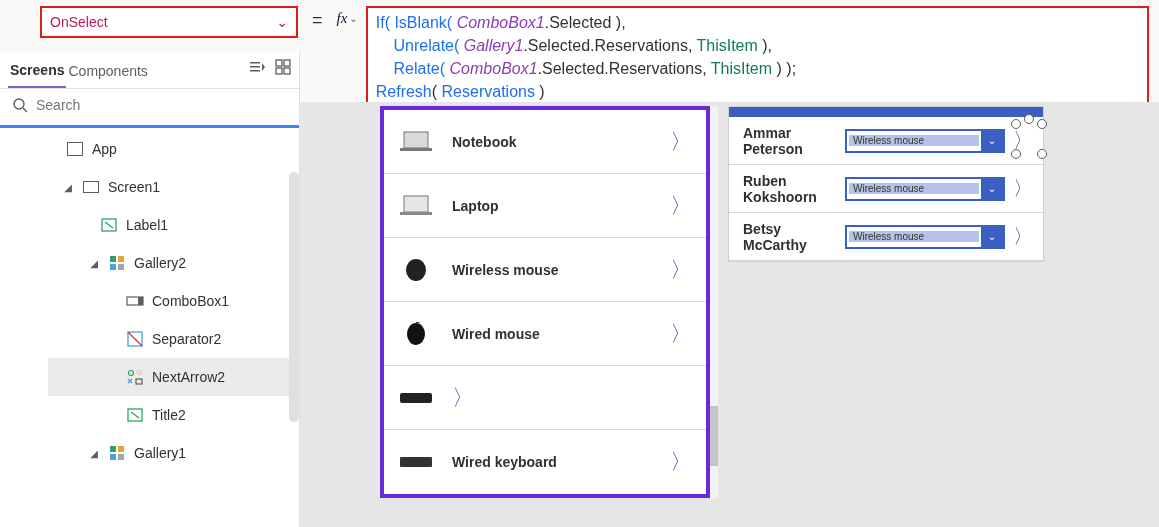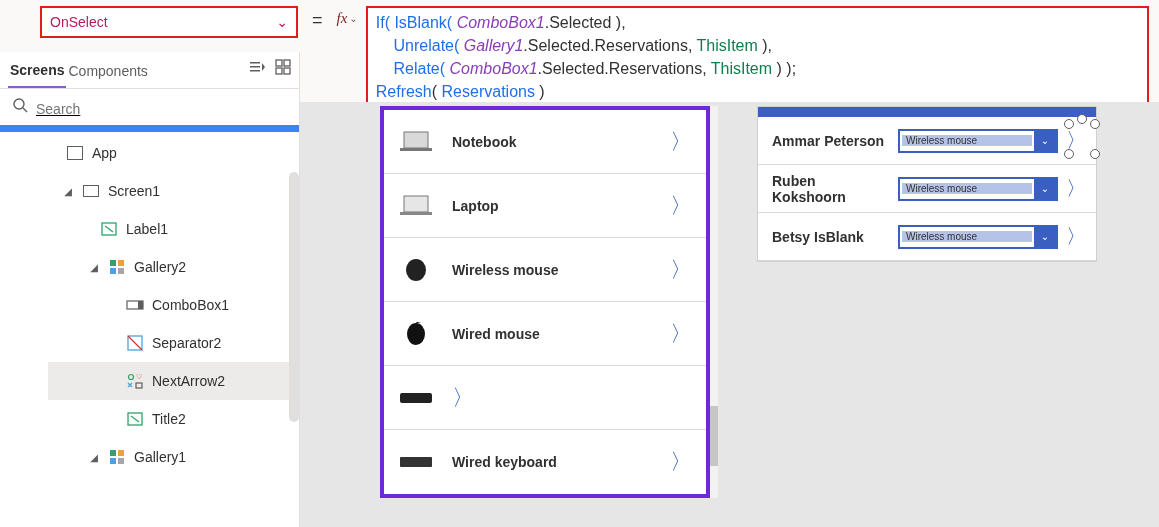--- a/index.html
+++ b/index.html
@@ -5,36 +5,36 @@
 * { box-sizing: border-box; margin: 0; padding: 0; font-family: "Segoe UI", Arial, sans-serif; }
 body { width: 1159px; height: 527px; background: #faf9f8; overflow: hidden; position: relative; }
 
 
 .top-row { display: flex; align-items: flex-start; padding: 6px 10px 0 10px; gap: 8px; }
 .prop-dropdown { width: 258px; height: 32px; border: 2px solid #e21b1b; display:flex; align-items:center; padding:0 8px; background:#fff; justify-content:space-between; margin-left:30px;}
 .prop-dropdown span { font-size:14px; color:#be185d;}
 .prop-chevron { color:#605e5c; font-size:12px;}
 .equals { font-size:18px; color:#323130; padding:4px 6px 0 6px;}
 .fx-box { display:flex; align-items:center; gap:2px; padding-top:4px;}
-.fx-label { font-style:italic; font-size:15px; color:#7f1d1d; font-family: "Segoe UI", serif;}
+.fx-label { font-style:italic; font-size:15px; color:#0f172a; font-family: "Segoe UI", serif;}
 .fx-chev { font-size:10px; color:#605e5c;}
 .formula-area { flex:1; border:2px solid #e21b1b; background:#fff; padding:4px 8px; font-family: Consolas, "Courier New", monospace; font-size:16px; line-height:22px; white-space:pre; color:#323130; height:112px; overflow:hidden;}
 .fn { color: #1f6feb; }
 .obj { color: #8a3db6; font-style: italic; }
 .kw { color: #0f7d4e; }
 .id { color: #1f6feb; }
 
 
 .left-panel { position:absolute; left:0; top:52px; bottom:0; width:300px; background:#fff; border-right:1px solid #e1dfdd; display:flex; flex-direction:column;}
 .tabs-row { display:flex; align-items:center; border-bottom:1px solid #e1dfdd; padding:4px 8px 0 8px; }
 .tab { font-size:14px; padding:6px 2px 8px 2px; color:#605e5c;}
 .tab.active { color:#323130; font-weight:600; border-bottom:2px solid #8661c5;}
 .tabs-icons { margin-left:auto; display:flex; gap:10px; padding-bottom:6px;}
 .tabs-icons svg { width:16px; height:16px;}
-.search-row { display:flex; align-items:flex-end; gap:8px; padding:8px 12px; border-bottom:7px solid #3b82f6;text-decoration:underline;}
+.search-row { display:flex; align-items:flex-start; gap:8px; padding:8px 12px; border-bottom:3px solid #3b82f6;}
 .search-row svg { width:16px; height:16px; color:#605e5c;}
 .search-row input { border:none; outline:none; font-size:14px; flex:1; background:transparent;}
 .tree { flex:1; overflow:auto; padding:2px 0 8px 0;margin-left:48px;}
 .tree-row { display:flex; align-items:center; height:38px; font-size:14px; color:#323130; gap:8px; cursor:default;}
 .tree-row.selected { background:#edebe9;}
 .tree-row .caret { width:12px; display:inline-block; text-align:center; color:#605e5c; font-size:10px;}
 .tree-row .ticon { width:18px; height:18px; display:flex; align-items:center; justify-content:center;}
 .ind-0 { padding-left:18px;}
 .ind-1 { padding-left:14px;}
 .ind-2 { padding-left:52px;}
@@ -47,21 +47,21 @@
 .gal1-row { display:flex; align-items:center; height:64px; border-bottom:1px solid #d9d9d9; padding:0 14px; gap:18px;}
 .gal1-row:last-child { border-bottom:none;}
 .gal1-row .pimg { width:36px; height:28px; display:flex; align-items:center; justify-content:center;}
 .gal1-row .pname { flex:1; font-size:14px; font-weight:700; color:#323130;}
 .gal1-row .chev { color:#3b5fc0; font-size:22px; font-weight:300;}
 .gal1-scroll { width:8px; background:#f3f2f1;}
 .gal1-wrap { display:flex;}
 .gal1-thumb { width:8px; height:60px; background:#c8c6c4; margin-top:300px;}
 
 
-.gal2 { width:340px; background:#fff; border:1px solid #d0d0d0; position:relative;margin-left:29px;}
+.gal2 { width:316px; background:#fff; border:1px solid #d0d0d0; position:relative;}
 .gal2-header { height:10px; background:#3b5fc0;}
 .gal2-row { display:flex; align-items:center; height:48px; border-bottom:1px solid #d9d9d9; padding:0 10px 0 14px; gap:8px;}
 .gal2-row .pname2 { flex:1; font-size:14px; font-weight:700; color:#323130;}
 .combo { width:160px; height:24px; border:2px solid #3b5fc0; display:flex; align-items:center; background:#fff;}
 .combo .ctext { flex:1; font-size:10px; padding:0 4px; background:#b6c3e8; color:#323130; margin:2px;}
 .combo .cdrop { width:22px; height:100%; background:#3b5fc0; display:flex; align-items:center; justify-content:center; color:#fff; font-size:10px;}
 .arrow2 { color:#3b5fc0; font-size:20px;}
 .handle { position:absolute; width:10px; height:10px; background:#fff; border:1px solid #605e5c; border-radius:50%;}
 
 
@@ -289,21 +289,21 @@
     <div class="gal2-row">
       <span class="pname2">Ruben Kokshoorn</span>
       <div class="combo">
         <span class="ctext">Wireless mouse</span>
         <span class="cdrop">⌄</span>
       </div>
       <span class="arrow2">〉</span>
     </div>
 
     <div class="gal2-row">
-      <span class="pname2">Betsy IsBlank</span>
+      <span class="pname2">Betsy McCarthy</span>
       <div class="combo">
         <span class="ctext">Wireless mouse</span>
         <span class="cdrop">⌄</span>
       </div>
       <span class="arrow2">〉</span>
     </div>
   </div>
 
 </div>
 

